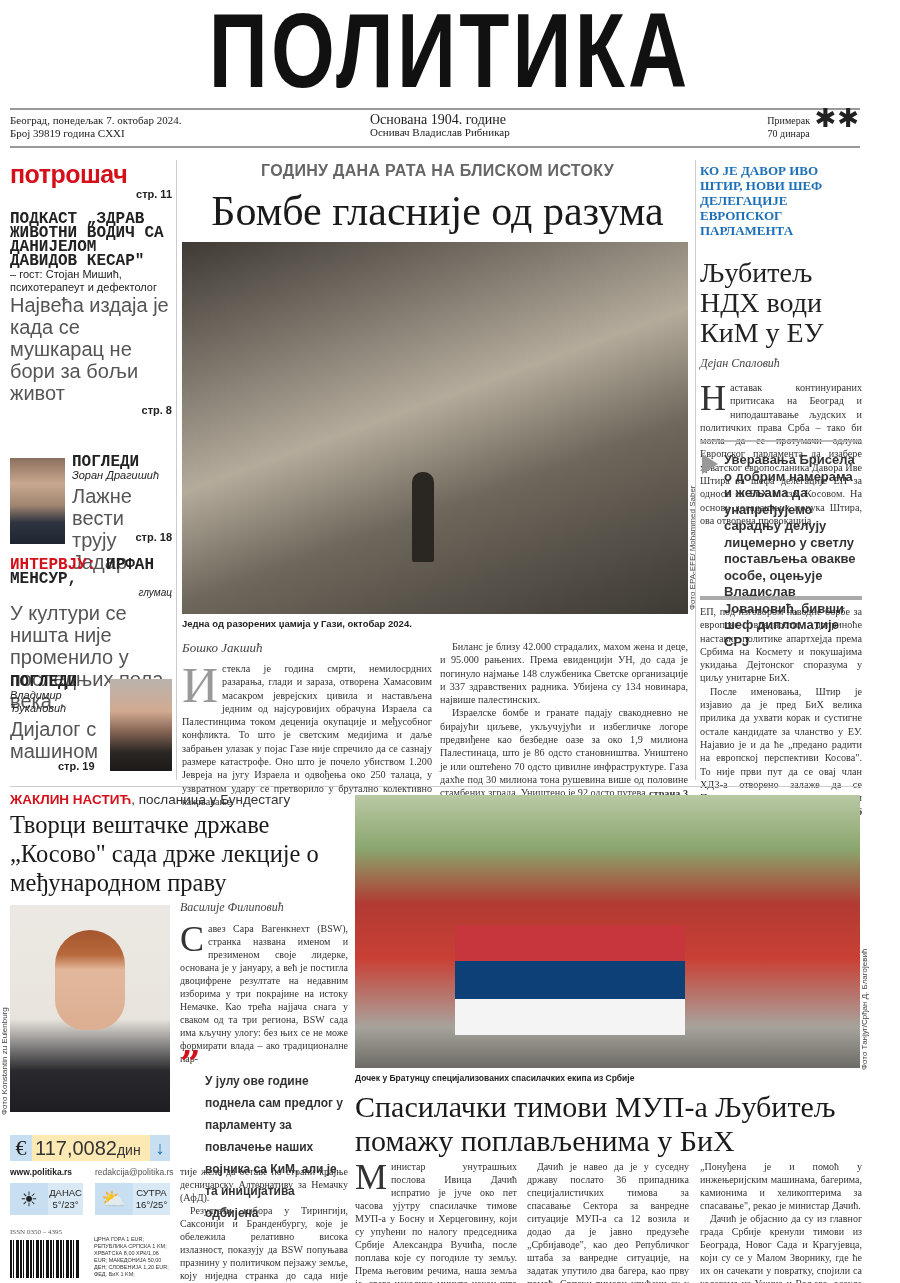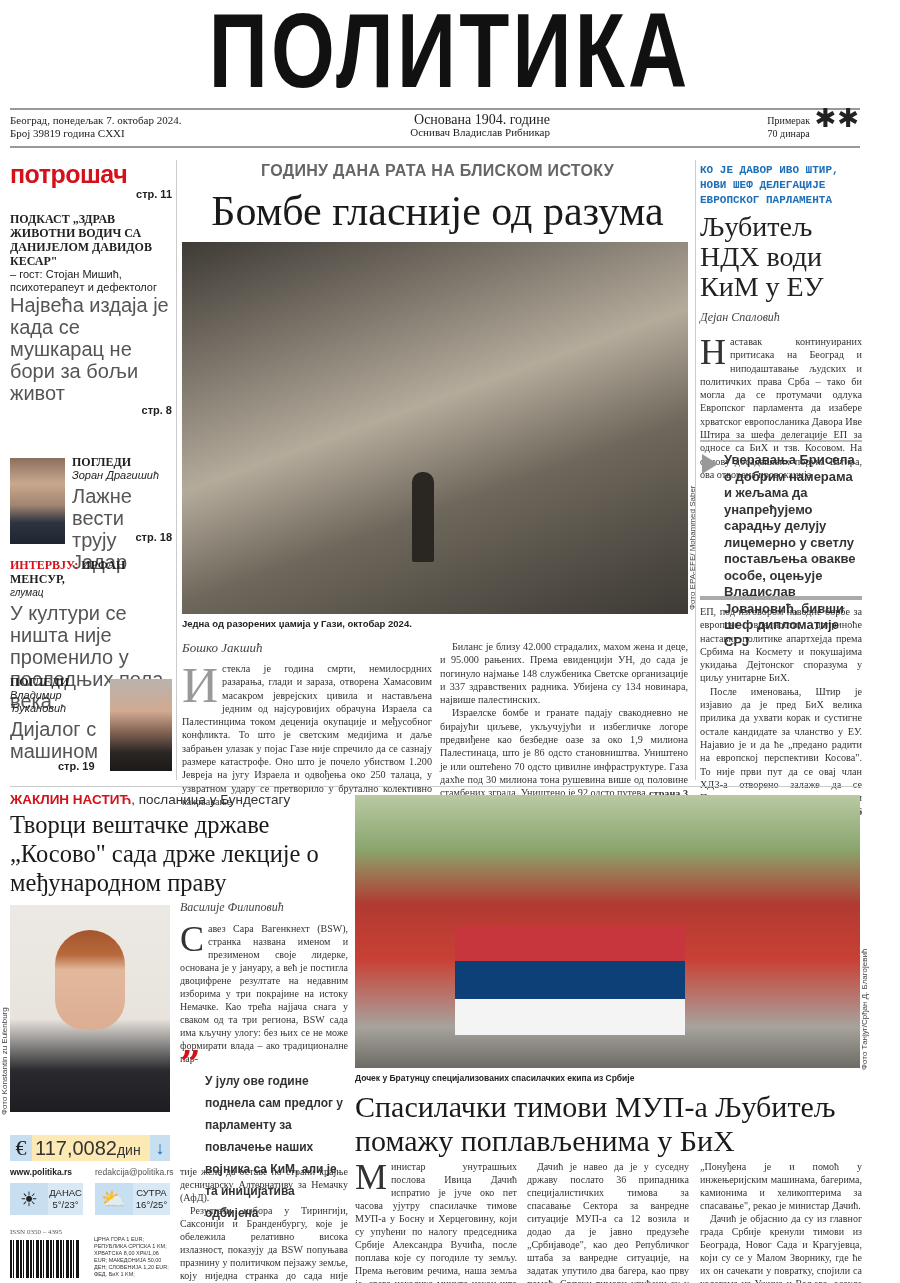--- a/index.html
+++ b/index.html
@@ -3,42 +3,42 @@
 <meta charset="utf-8">
 <style>
 *{box-sizing:border-box;margin:0;padding:0}
 body{width:900px;height:1283px;background:#fff;font-family:"Liberation Serif",serif;color:#222;position:relative;overflow:hidden}
 .abs{position:absolute}
 .masthead{left:0;top:0;width:900px;height:100px;display:flex;justify-content:center;align-items:center}
 .masthead-title{font-family:"Liberation Sans",sans-serif;font-weight:bold;font-size:100px;letter-spacing:4px;color:#111;transform:scaleX(0.82) scaleY(1.05);line-height:1}
 .rule{background:#999;height:2px}
 .topbar{left:10px;top:112px;width:850px;height:32px;font-size:11px;line-height:13px}
 .topbar .left{position:absolute;left:0;top:2px}
-.topbar .center{position:absolute;left:360px;width:180px;text-align:right;top:1px}
+.topbar .center{position:absolute;left:360px;width:180px;text-align:left;top:1px}
 .topbar .center .big{font-size:14px}
 .topbar .right{position:absolute;right:50px;top:2px;text-align:center;font-size:10px}
 .stars{position:absolute;right:0;top:0;font-size:26px;font-family:"DejaVu Sans",sans-serif;font-weight:bold;letter-spacing:1px}
 .left-col{left:10px;top:160px;width:162px}
 .brand-potrosac{font-family:"Liberation Sans",sans-serif;font-weight:bold;color:#d4101a;font-size:25px;letter-spacing:-0.5px;line-height:28px}
 .gray-head{font-family:"Liberation Sans",sans-serif;color:#555;font-size:20px;line-height:22px}
 .page-ref{font-family:"Liberation Sans",sans-serif;font-weight:bold;font-size:11px;text-align:right;color:#222}
-.kicker-sm{font-family:Liberation Serif, serif;font-weight:bold;font-size:12px;line-height:14px;color:#222}
+.kicker-sm{font-family:Liberation Mono, monospace;font-weight:bold;font-size:16px;line-height:14px;color:#222}
 .small-sans{font-family:"Liberation Sans",sans-serif;font-size:11px;line-height:13px}
 .red{color:#d4101a}
 .photo{background:linear-gradient(135deg,#5a564f,#9c968b 40%,#4a4742 70%,#8b857b);}
 .main-kicker{left:180px;top:162px;width:515px;text-align:center;font-family:"Liberation Sans",sans-serif;font-weight:bold;font-size:16px;color:#666;letter-spacing:0.3px}
 .main-head{left:180px;top:186px;width:515px;text-align:center;font-size:42px;color:#1a1a1a;line-height:50px}
 .main-photo{left:182px;top:242px;width:506px;height:372px;background:linear-gradient(160deg,#3e3a35 0%,#7e776c 25%,#b4ab9b 45%,#6e675b 65%,#3d3a35 100%)}
 .caption{font-family:"Liberation Sans",sans-serif;font-weight:bold;font-size:9.5px;color:#222}
 .credit-v{writing-mode:vertical-rl;transform:rotate(180deg);font-family:"Liberation Sans",sans-serif;font-size:8px;color:#444}
 .byline{font-style:italic;font-size:13px;color:#444}
 .body-text{font-size:10.2px;line-height:13.3px;text-align:justify;color:#333}
 .dropcap{float:left;font-size:50px;line-height:42px;margin-right:4px;color:#999;margin-top:2px}
 .dropcap.dark{color:#333;font-size:36px;line-height:30px}
-.right-kicker{font-family:Liberation Mono, monospace;font-weight:bold;font-size:11px;line-height:15px;color:#1d6fb8}
+.right-kicker{font-family:Liberation Serif, serif;font-weight:bold;font-size:13px;line-height:15px;color:#1d6fb8}
 .right-head{font-size:28px;line-height:30px;color:#222}
 .quote-box{font-family:"Liberation Sans",sans-serif;font-weight:bold;font-size:13px;line-height:16.5px;color:#333}
 .tri{width:0;height:0;border-top:10px solid transparent;border-bottom:10px solid transparent;border-left:16px solid #999;display:inline-block}
 .sec2-kicker{left:10px;top:792px;font-family:"Liberation Sans",sans-serif;font-size:13.5px;color:#333}
 .sec2-head{left:10px;top:810px;width:340px;font-size:24.5px;line-height:29px;color:#1a1a1a}
 .nastic-photo{left:10px;top:905px;width:160px;height:207px;background:linear-gradient(180deg,#ece9e4 0%,#e8e4dd 55%,#2a2a2e 80%,#1e1e22 100%)}
 .quote-mark{font-family:"DejaVu Serif",serif;font-weight:bold;color:#d4101a;font-size:36px;line-height:30px}
 .euro-box{left:10px;top:1135px;width:160px;height:26px;display:flex}
 .euro-sym{background:#c7dff0;width:22px;display:flex;align-items:center;justify-content:center;font-size:22px;color:#222}
 .euro-val{background:#fde9b4;flex:1;font-family:"Liberation Sans",sans-serif;font-size:20px;line-height:26px;padding-left:3px;color:#333}
@@ -99,21 +99,21 @@
   <div class="abs" style="left:62px;top:0;width:100px">
     <div class="kicker-sm">ПОГЛЕДИ</div>
     <div class="small-sans" style="font-style:italic">Зоран Драгишић</div>
     <div class="gray-head" style="margin-top:3px">Лажне вести трују Јадар</div>
   </div>
   <div class="abs page-ref" style="right:0;top:76px">стр. 18</div>
 </div>
 
 <div class="abs" style="left:10px;top:558px;width:162px">
   <div class="kicker-sm"><span class="red">ИНТЕРВЈУ:</span> <span>ИРФАН МЕНСУР,</span></div>
-  <div class="small-sans" style="text-align:left;font-style:italic;font-size:10px">глумац</div>
+  <div class="small-sans" style="text-align:right;font-style:italic;font-size:10px">глумац</div>
   <div class="gray-head" style="margin-top:3px">У култури се ништа није променило у последњих пола века</div>
   <div class="page-ref" style="margin-top:-14px">стр. 13</div>
 </div>
 
 <div class="abs" style="left:10px;top:675px;width:162px;height:100px">
   <div class="abs" style="left:0;top:0;width:95px">
     <div class="kicker-sm">ПОГЛЕДИ</div>
     <div class="small-sans" style="font-style:italic">Владимир Ђукановић</div>
     <div class="gray-head" style="margin-top:3px">Дијалог с машином</div>
   </div>
@@ -136,21 +136,21 @@
 </div>
 <div class="abs body-text" style="left:440px;top:640px;width:248px">
   <div style="text-indent:12px">Биланс је близу 42.000 страдалих, махом жена и деце, и 95.000 рањених. Према евиденцији УН, до сада је погинуло најмање 148 службеника Светске организације и 337 здравствених радника. Убијена су 134 новинара, највише палестинских.</div>
   <div style="text-indent:12px">Израелске бомбе и гранате падају свакодневно не бирајући циљеве, укључујући и избегличке логоре предвиђене као безбедне оазе за око 1,9 милиона Палестинаца, што је 86 одсто становништва. Уништено је или оштећено 70 одсто цивилне инфраструктуре. Газа дахће под 30 милиона тона рушевина више од половине стамбених зграда. Уништено је 92 одсто путева.</div>
   <div style="text-align:right;font-weight:bold;margin-top:-13px">страна 3</div>
 </div>
 
 <div class="abs vline" style="left:695px;top:160px;height:620px"></div>
 <div class="abs" style="left:700px;top:163px;width:162px">
   <div class="right-kicker">КО ЈЕ ДАВОР ИВО ШТИР, НОВИ ШЕФ ДЕЛЕГАЦИЈЕ ЕВРОПСКОГ ПАРЛАМЕНТА</div>
-  <div class="right-head" style="margin-top:4px">Љубитељ НДХ води КиМ у ЕУ</div>
+  <div class="right-head" style="margin-top:20px">Љубитељ НДХ води КиМ у ЕУ</div>
   <div class="byline" style="margin-top:8px;font-size:12px">Дејан Спаловић</div>
   <div class="body-text" style="margin-top:10px"><span class="dropcap dark">Н</span><span>аставак континуираних притисака на Београд и ниподаштавање људских и политичких права Срба – тако би могла да се протумачи одлука Европског парламента да изабере хрватског европосланика Давора Иве Штира за шефа делегације ЕП за односе са БиХ и тзв. Косовом. На основу досадашњих порука Штира, ова отворена провокација</span></div>
 </div>
 <div class="abs rule" style="left:700px;top:440px;width:162px;height:2px;background:#bbb"></div>
 <div class="abs" style="left:702px;top:452px;width:160px">
   <span class="abs tri" style="left:0;top:2px"></span>
   <div class="quote-box" style="padding-left:22px">Уверавања Брисела о добрим намерама и жељама да унапређујемо сарадњу делују лицемерно у светлу постављења овакве особе, оцењује Владислав Јовановић, бивши шеф дипломатије СРЈ</div>
 </div>
 <div class="abs" style="left:700px;top:596px;width:162px;height:4px;background:#aaa"></div>
 <div class="abs body-text" style="left:700px;top:605px;width:162px">

